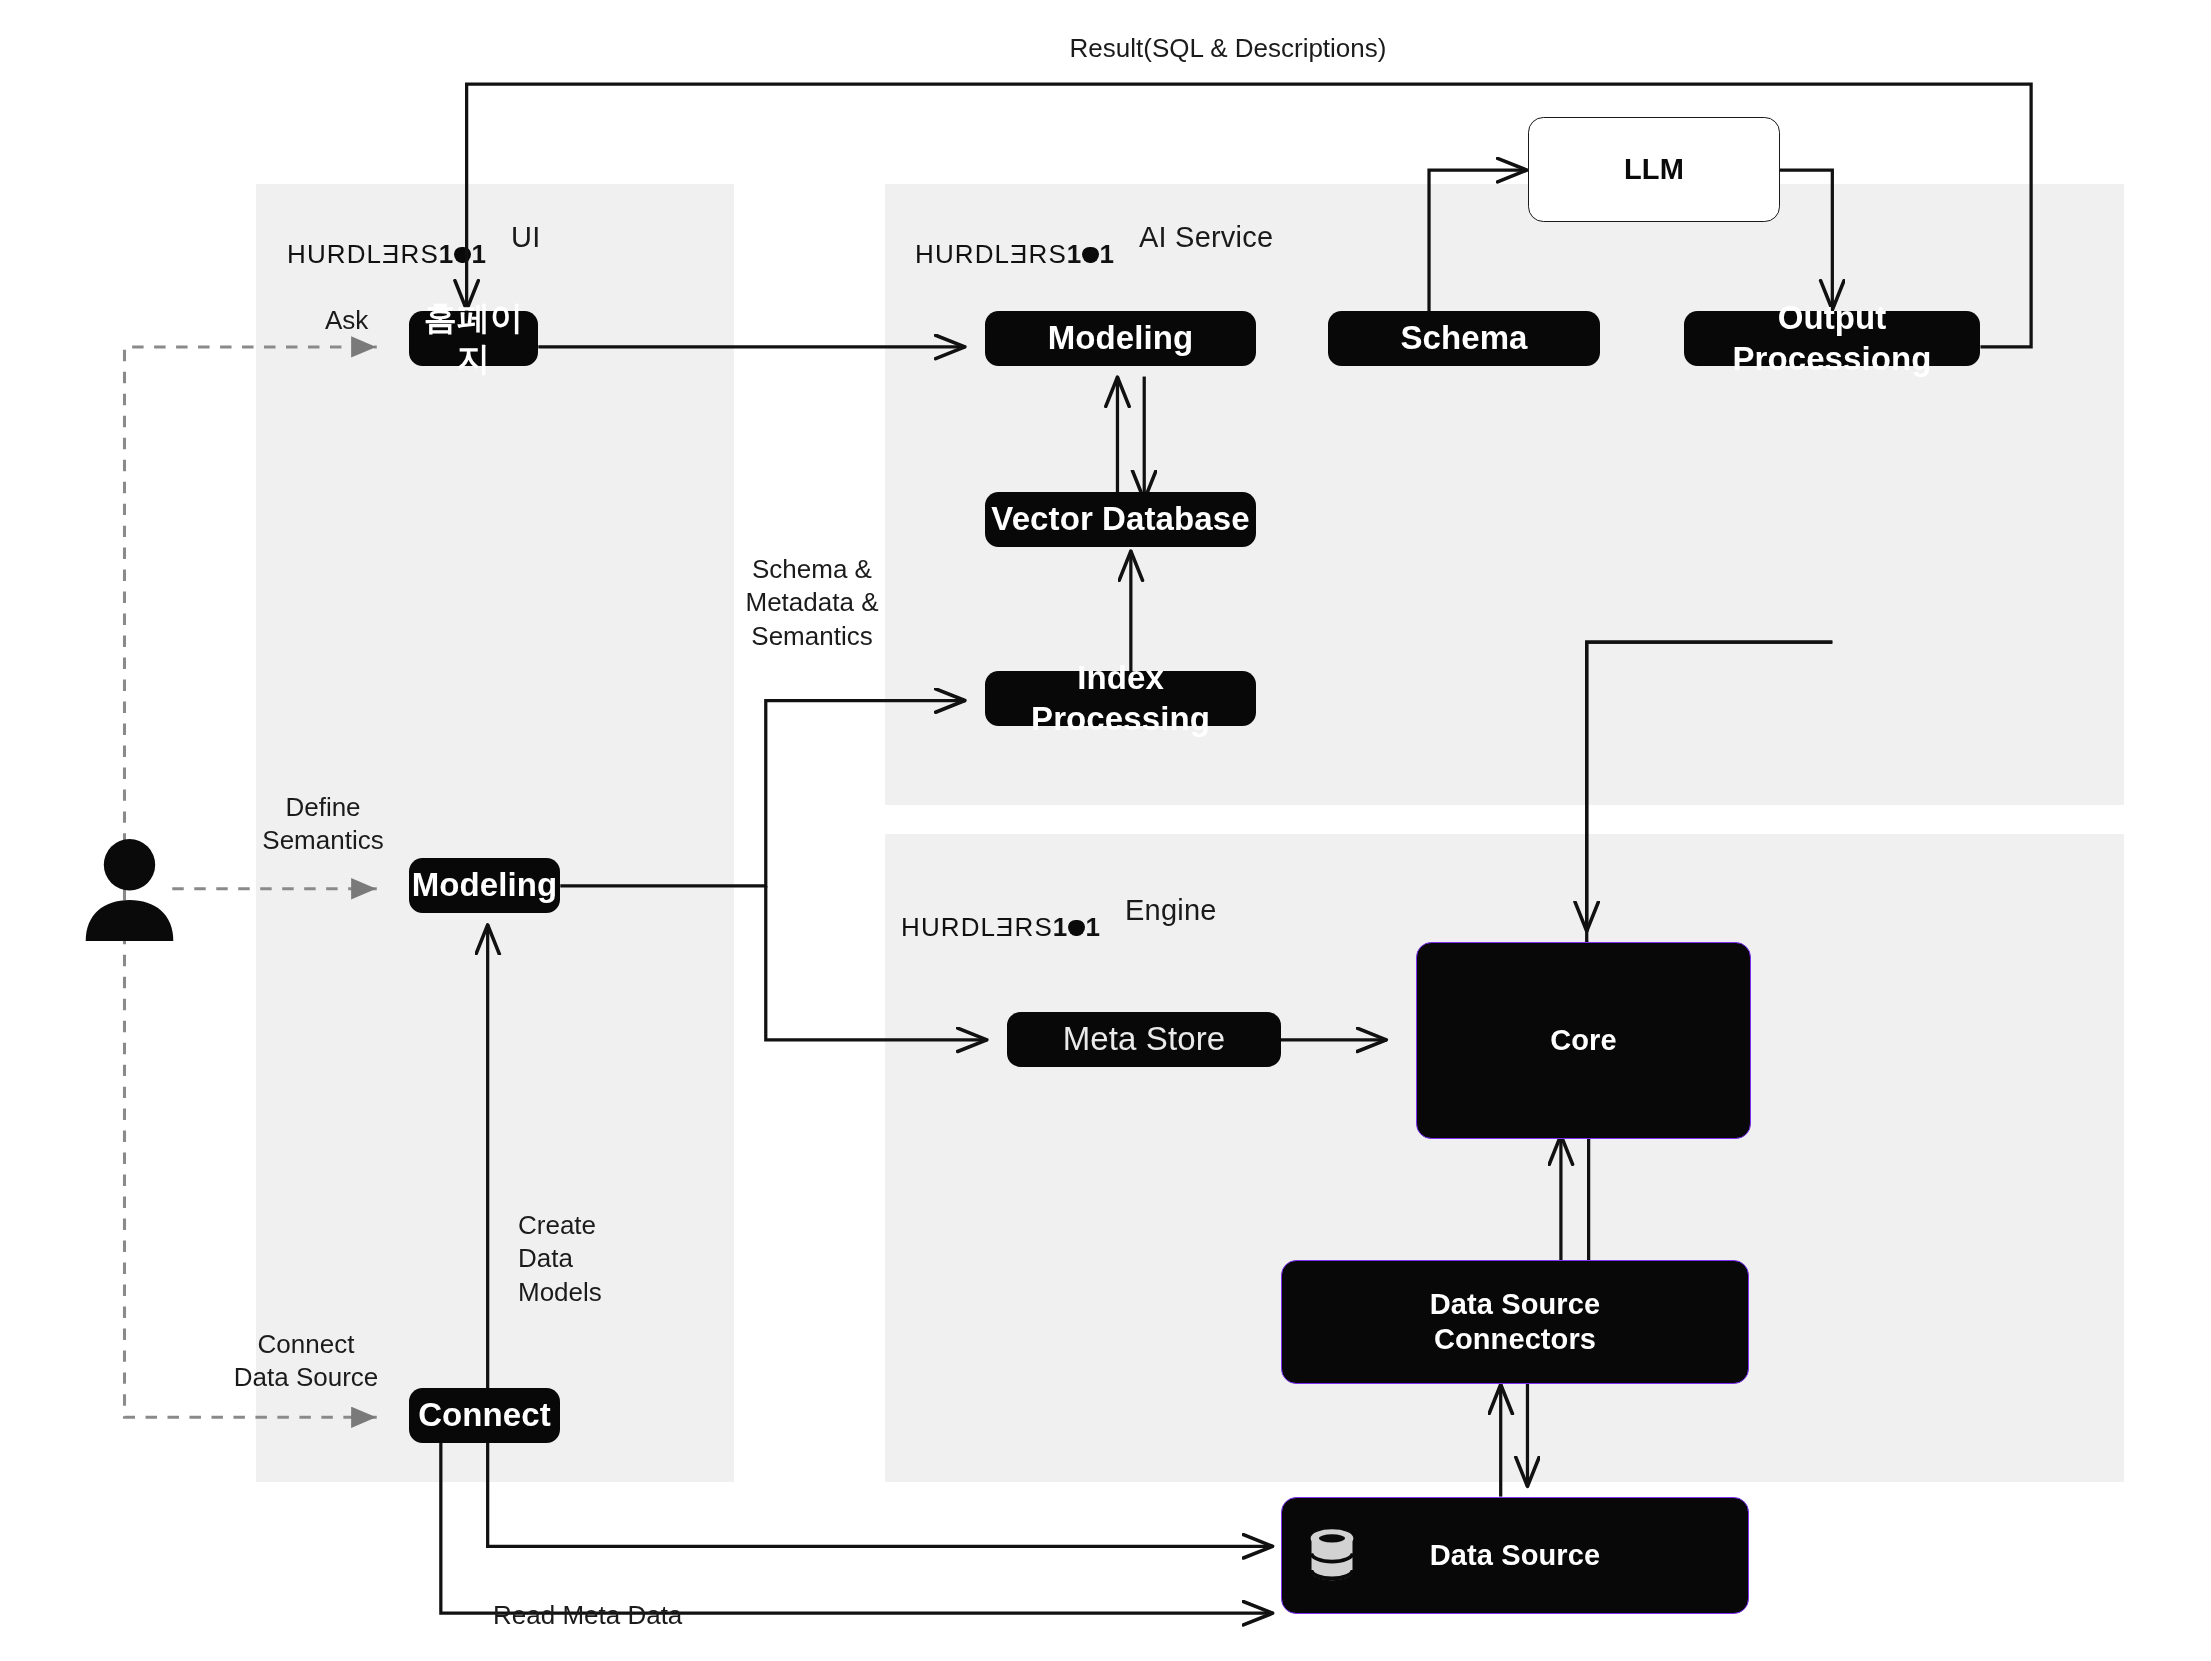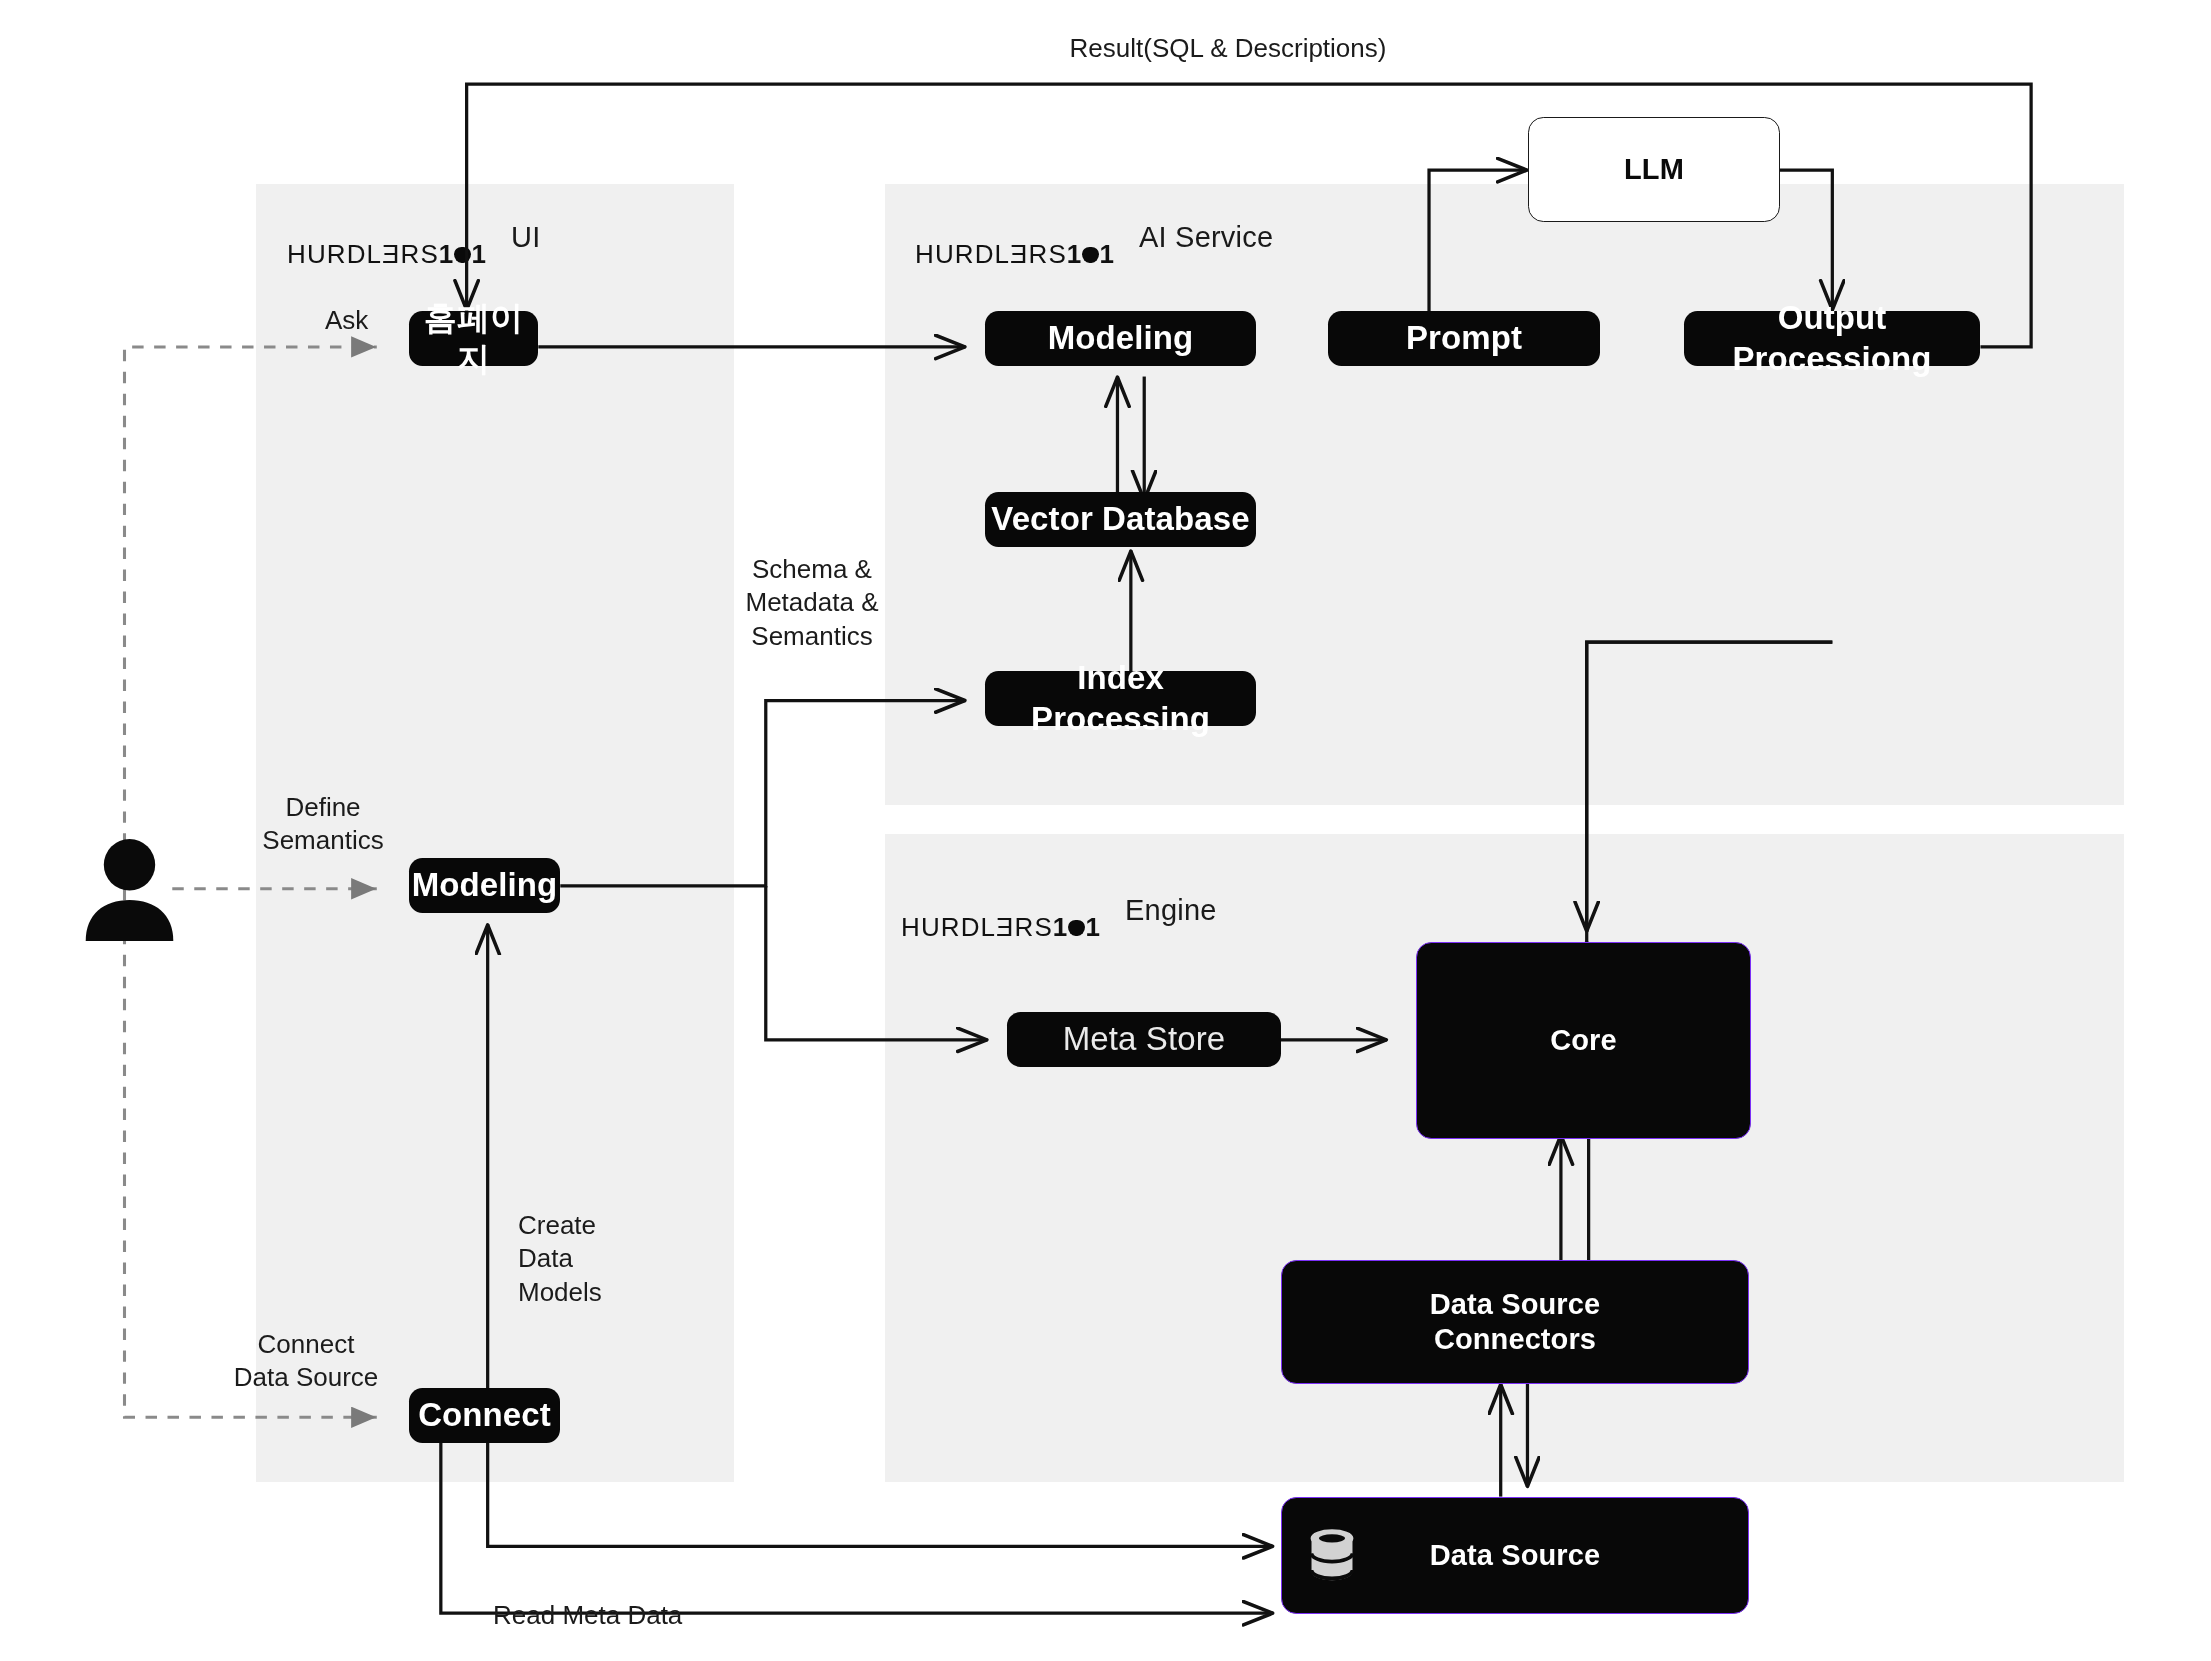--- a/index.html
+++ b/index.html
@@ -259,21 +259,21 @@
 
   <div class="node" style="left:985px; top:492px; width:271px; height:55px;">
     <span>Vector Database</span>
   </div>
 
   <div class="node" style="left:985px; top:671px; width:271px; height:55px;">
     <span>Index Processing</span>
   </div>
 
   <div class="node" style="left:1328px; top:311px; width:272px; height:55px;">
-    <span>Prompt</span>
+    <span>Schema</span>
   </div>
 
   <div class="node" style="left:1684px; top:311px; width:296px; height:55px;">
     <span>Output Processiong</span>
   </div>
 
   <div class="node outline big" style="left:1528px; top:117px; width:252px; height:105px;">
     <span>LLM</span>
   </div>
 

